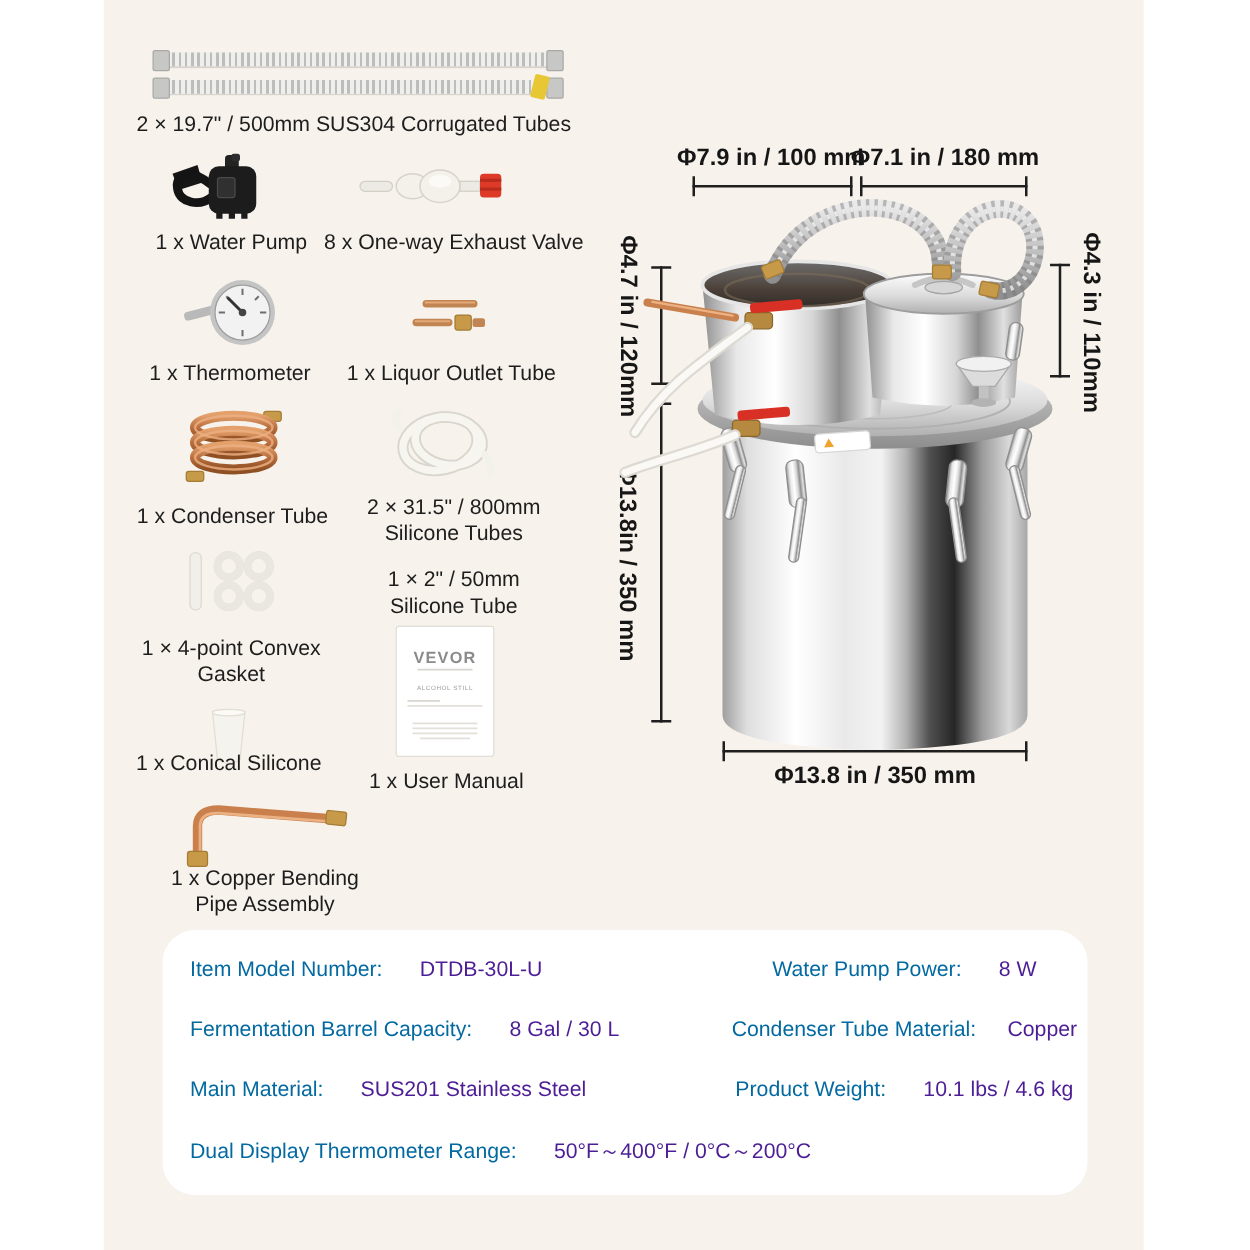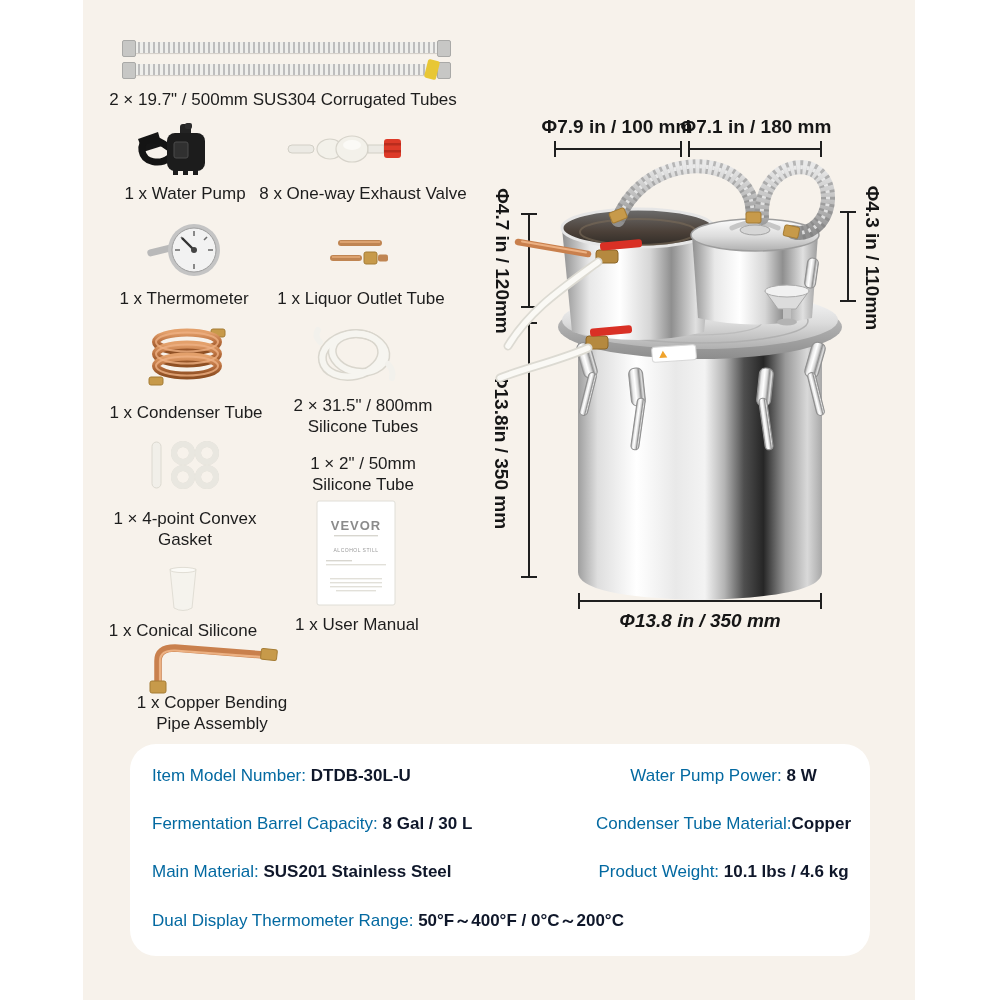--- a/index.html
+++ b/index.html
@@ -28,21 +28,21 @@
   .dimlabel-v{position:absolute;white-space:nowrap;font-size:19px;font-weight:700;color:#161616;
               transform:translate(-50%,-50%) rotate(90deg);}
   
   .spec-panel{position:absolute;left:130px;top:744px;width:740px;height:212px;background:#ffffff;
               border-radius:26px;padding:8px 0 0 0;box-sizing:border-box;}
   .spec-row{display:flex;height:48px;align-items:center;padding-left:22px;}
   .spec-cell{font-size:17px;}
   .spec-cell.left{width:425px;}
   .spec-cell.right{flex:1;text-align:center;}
   .slabel{color:#0369a1;}
-  .svalue{color:#0f172a;font-weight:700;}
+  .svalue{color:#4c1d95;font-weight:400;margin-left:25px;}
   svg{overflow:visible;display:block;}
 </style>
 </head>
 <body>
 
 <div id="stage">
   <div class="canvas-bg"></div>
 
   <div class="pimg" style="left:133px;top:40px;width:307px;height:40px;">
     <div class="tube" style="left:0;top:2px;width:307px;">
@@ -186,21 +186,21 @@
         <rect x="20" y="90" width="40" height="1.4" fill="#e2e0d9"></rect>
     </svg>
   </div>
 
   <div class="pimg" style="left:163px;top:567px;">
     <svg width="40" height="46" viewBox="0 0 40 46">
       <path d="M7 2 L33 2 L29 41 Q20 46 11 41 Z" fill="#f5f3ed" stroke="#e1ded5"></path>
       <ellipse cx="20" cy="3" rx="13" ry="2.6" fill="#fbfaf6" stroke="#e1ded5"></ellipse>
     </svg>
   </div>
-  <div class="plabel" style="left:183px;top:620px;width:210px;">1 x Conical Silicone</div>
+  <div class="plabel" style="left:183px;top:600px;width:210px;">1 x Conical Silicone</div>
   <div class="plabel" style="left:357px;top:614px;width:190px;">1 x User Manual</div>
 
   <div class="pimg" style="left:137px;top:639px;">
     <svg width="152" height="56" viewBox="0 0 152 56">
       <path d="M21 46 L21 22 Q21 9 38 9 L127 16" fill="none" stroke="#c9804d" stroke-width="7.5" stroke-linecap="round"></path>
       <path d="M23 44 L23 22 Q23 11 38 11.5 L125 18" fill="none" stroke="#ecb183" stroke-width="2.2" stroke-linecap="round"></path>
       <rect x="13" y="42" width="16" height="12" rx="2" fill="#c79a4a" stroke="#a57c34"></rect>
       <rect x="124" y="10" width="16" height="11" rx="2" fill="#c79a4a" stroke="#a57c34" transform="rotate(6 132 15)"></rect>
     </svg>
   </div>
@@ -213,21 +213,21 @@
 
   <div class="dimlabel-v" style="left:502px;top:261px;">Φ4.7 in / 120mm</div>
   <div class="dimv" style="left:528px;top:213px;height:95px;"></div>
   <div class="dimlabel-v" style="left:501px;top:451px;">Φ13.8in / 350 mm</div>
   <div class="dimv" style="left:528px;top:322px;height:256px;"></div>
 
   <div class="dimlabel-v" style="left:872px;top:258px;">Φ4.3 in / 110mm</div>
   <div class="dimv" style="left:847px;top:211px;height:91px;"></div>
 
   <div class="dimh" style="left:578px;top:600px;width:244px;"></div>
-  <div class="dimlabel-h" style="left:700px;top:610px;font-style:italic;">Φ13.8 in / 350 mm</div>
+  <div class="dimlabel-h" style="left:700px;top:610px;">Φ13.8 in / 350 mm</div>
 
   <div class="pimg" style="left:500px;top:140px;width:400px;height:480px;">
     <svg width="400" height="480" viewBox="0 0 400 480">
       <defs>
         <linearGradient id="steelH" x1="0" y1="0" x2="1" y2="0">
           <stop offset="0" stop-color="#9f9f9f"></stop>
             <stop offset=".08" stop-color="#dedede"></stop>
           <stop offset=".24" stop-color="#ffffff"></stop>
             <stop offset=".4" stop-color="#e9e9e9"></stop>
           <stop offset=".52" stop-color="#f3f3f3"></stop>

